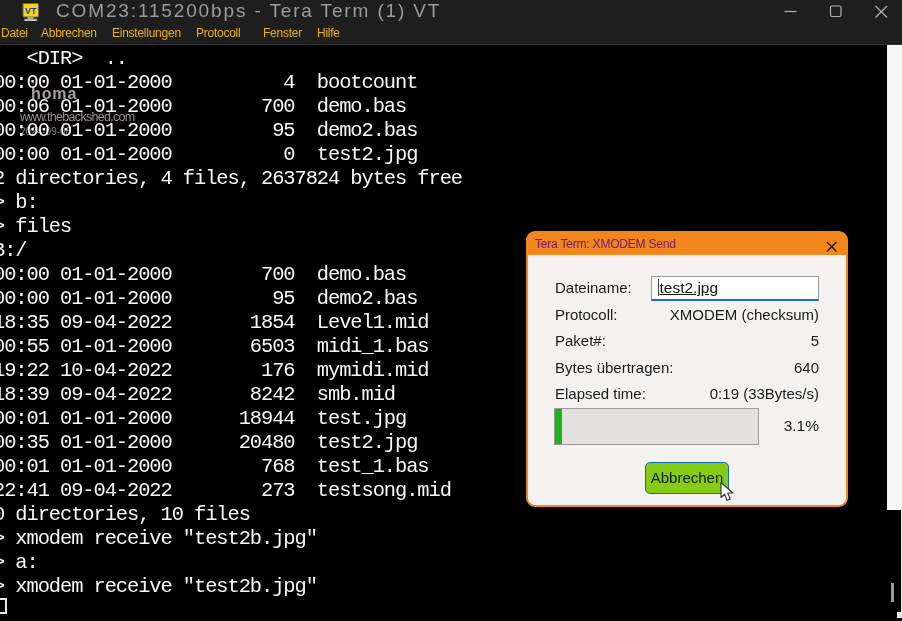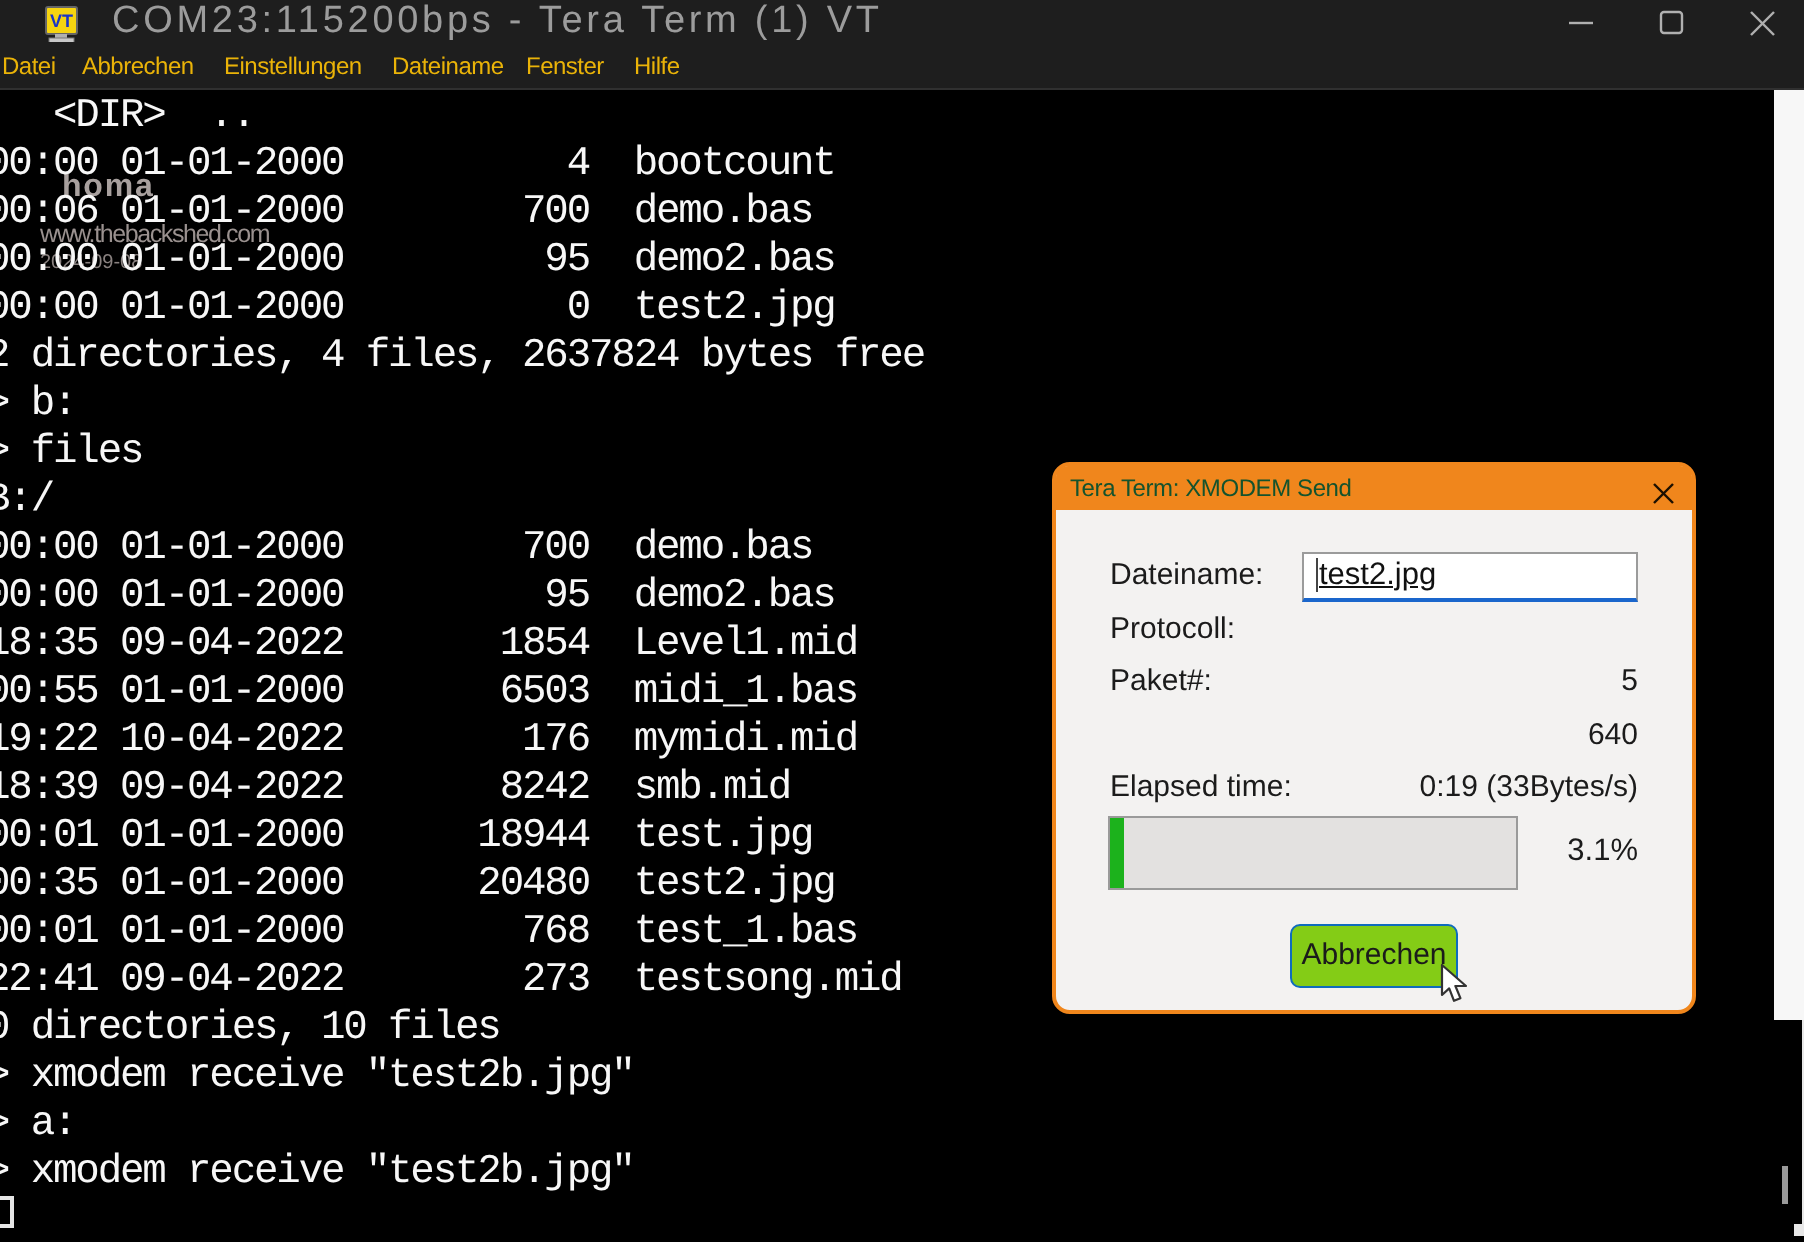--- a/index.html
+++ b/index.html
@@ -20,21 +20,21 @@
   #sbtrack{left:887px;top:45px;width:15px;height:465px;background:#f7f7f7;}
   #sbline{left:900.5px;top:510px;width:1.5px;height:108px;background:#e8e8e8;}
   #sbthumb{left:891px;top:583px;width:3px;height:19px;background:#9a9a9a;}
   #sbnotch{left:897px;top:612px;width:5px;height:6px;background:#e8e8e8;}
   
   #curbox{left:-5px;top:598px;width:8px;height:12px;border:2px solid #e6e6e6;}
   
   #dlg{left:526px;top:231px;width:318px;height:272px;background:#f3f2f1;
        border:2px solid #f0861c;border-radius:9px;}
   #dlgtitle{left:0;top:0;right:0;height:22px;background:#f0861c;border-radius:6px 6px 0 0;
-            font-size:12px;line-height:23px;color:#14532d;padding-left:7px;letter-spacing:-0.2px;}
+            font-size:12px;line-height:23px;color:#701a75;padding-left:7px;letter-spacing:-0.2px;}
   .lbl{position:absolute;left:27px;font-size:15px;color:#1b1b1b;height:20px;line-height:20px;}
   .val{position:absolute;right:27px;font-size:15px;color:#1b1b1b;height:20px;line-height:20px;text-align:right;}
   #inp{left:123px;top:43px;width:160.5px;height:22px;background:#fff;border:1px solid #9b9b9b;
        border-bottom:2px solid #1a66cc;font-size:15.5px;line-height:22px;color:#111;padding-left:5.5px;}
   #pbar{left:26px;top:175px;width:203px;height:35px;background:#e3e1e0;border:1px solid #9a9a9a;}
   #pfill{left:0;top:0;width:7px;height:35px;background:#1cb21c;}
   #btn{left:117px;top:228.5px;width:82px;height:30px;background:#84cc16;border:1.5px solid #0f6cbd;
        border-radius:5px;font-size:15px;line-height:30px;color:#1b1b1b;text-align:center;}
 </style>
 </head>
@@ -52,21 +52,21 @@
     <line x1="6.5" y1="11.5" x2="18.5" y2="11.5" stroke="#b0b0b0" stroke-width="1.2"></line>
     <rect x="52.5" y="6" width="10.5" height="10.5" rx="1.5" fill="none" stroke="#b0b0b0" stroke-width="1.2"></rect>
     <line x1="97.5" y1="6" x2="109" y2="17.5" stroke="#b0b0b0" stroke-width="1.2"></line>
     <line x1="109" y1="6" x2="97.5" y2="17.5" stroke="#b0b0b0" stroke-width="1.2"></line>
   </svg>
 
   <div class="abs" id="menubar">
     <span class="mi" style="left:1px">Datei</span>
     <span class="mi" style="left:41px">Abbrechen</span>
     <span class="mi" style="left:112px">Einstellungen</span>
-    <span class="mi" style="left:196px">Dateiname</span>
+    <span class="mi" style="left:196px">Protocoll</span>
     <span class="mi" style="left:263px">Fenster</span>
     <span class="mi" style="left:317px">Hilfe</span>
   </div>
 
   <div class="wm" style="left:31px;top:85px;font-size:16px;font-weight:bold;letter-spacing:0.9px;">homa</div>
   <div class="wm" style="left:20px;top:109.5px;font-size:12.5px;letter-spacing:-0.7px;color:#9a918f;text-align:center;">www.thebackshed.com</div>
   <div class="wm" style="left:20px;top:126px;font-size:10px;color:#8a8280;">2024-09-08</div>
 
   <pre class="abs" id="term">   &lt;DIR&gt;  ..
 00:00 01-01-2000          4  bootcount
@@ -100,22 +100,24 @@
 
   <div class="abs" id="dlg">
     <div class="abs" id="dlgtitle">Tera Term: XMODEM Send</div>
     <svg class="abs" style="left:298px;top:8px" width="12" height="12" viewBox="0 0 12 12">
       <line x1="1" y1="1" x2="10.5" y2="10.5" stroke="#1c1000" stroke-width="1.2"></line>
       <line x1="10.5" y1="1" x2="1" y2="10.5" stroke="#1c1000" stroke-width="1.2"></line>
     </svg>
     <div class="lbl" style="top:45px">Dateiname:</div>
     <div class="abs" id="inp"><span style="border-left:1px solid #444;padding-left:1px;text-decoration:underline;">test2.jpg</span></div>
     <div class="lbl" style="top:72px">Protocoll:</div>
+    <div class="val" style="top:72px">XMODEM (checksum)</div>
     <div class="lbl" style="top:98px">Paket#:</div>
     <div class="val" style="top:98px">5</div>
+    <div class="lbl" style="top:125px">Bytes übertragen:</div>
     <div class="val" style="top:125px">640</div>
     <div class="lbl" style="top:151px">Elapsed time:</div>
     <div class="val" style="top:151px">0:19 (33Bytes/s)</div>
     <div class="abs" id="pbar">
       <div class="abs" id="pfill"></div>
     </div>
     <div class="val" style="top:183px;font-size:15.5px">3.1%</div>
     <div class="abs" id="btn">Abbrechen</div>
   </div>
 

